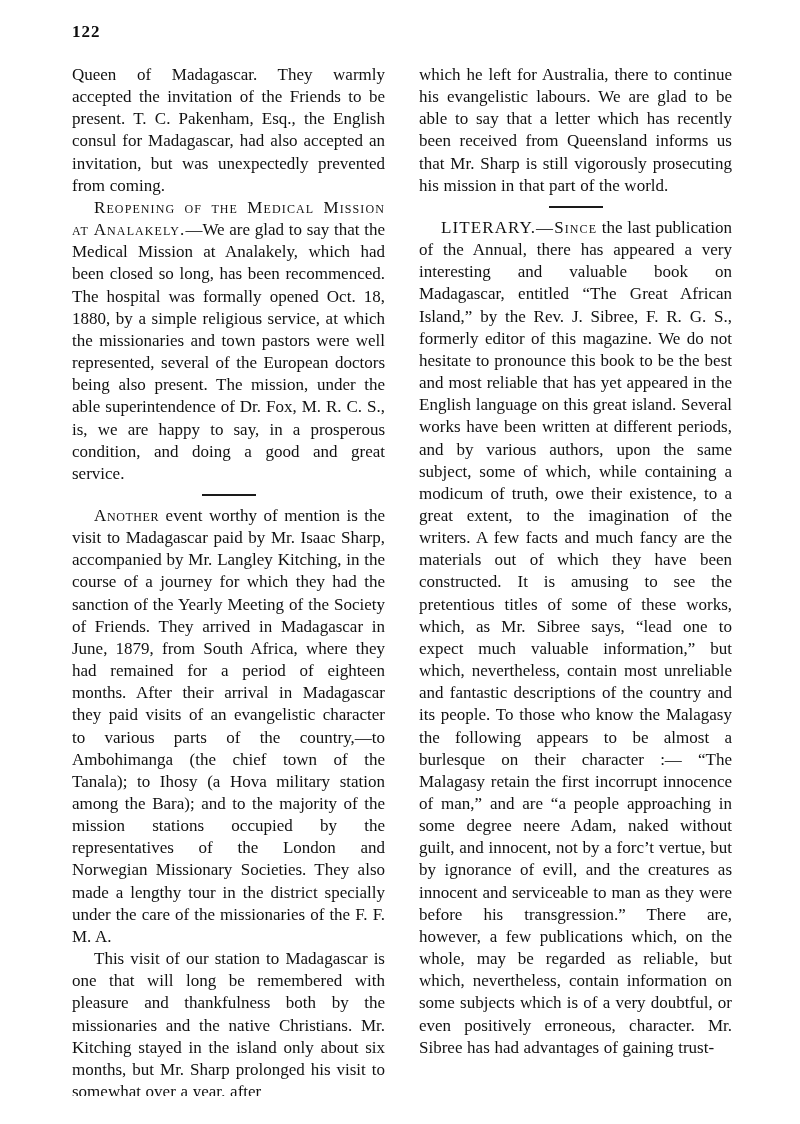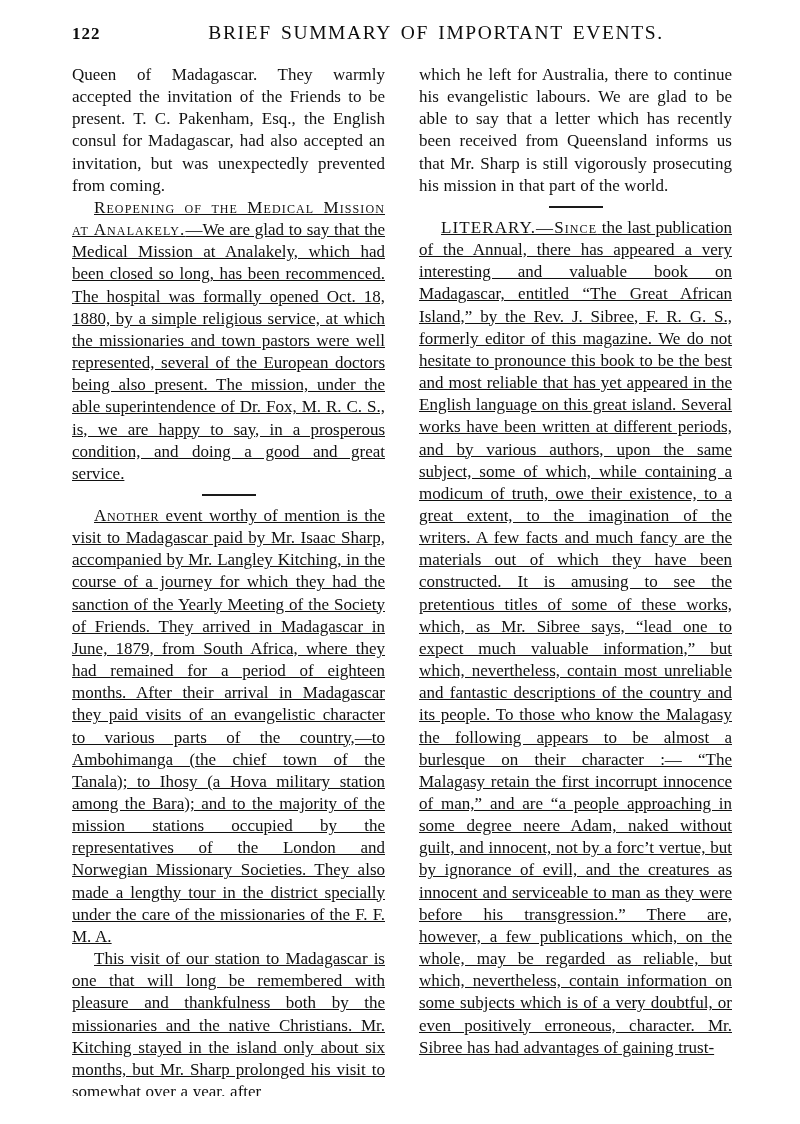--- a/index.html
+++ b/index.html
@@ -72,21 +72,20 @@
     line-height: 22.15px;
     text-align: justify;
     text-align-last: left;
     -webkit-hyphens: none;
     hyphens: none;
     color: #111111;
     word-spacing: 0.4px;
   }
   p.indent {
     text-indent: 22px;
-    text-decoration: underline;
   }
   p.flush {
     text-indent: 0;
   }
 
   .sc {
     font-variant: small-caps;
     letter-spacing: 0.6px;
   }
   .caps-head {
@@ -102,21 +101,20 @@
     height: 0;
   }
 </style>
 </head>
 <body>
 
 <div class="page">
 
   <div class="running-head">
     <div class="folio">122</div>
-    <div class="head-title">BRIEF SUMMARY OF IMPORTANT EVENTS.</div>
   </div>
 
   <div class="columns">
 
     <div class="col">
 
       <p class="para flush">Queen of Madagascar. They warmly accepted the invitation of the Friends to be present. T. C. Pakenham, Esq., the English consul for Madagascar, had also accepted an invitation, but was unexpectedly prevented from coming.</p>
 
       <p class="para indent"><span class="caps-head">Reopening of the Medical Mission at Analakely.</span><span>—We are glad to say that the Medical Mission at Analakely, which had been closed so long, has been recommenced. The hospital was formally opened Oct. 18, 1880, by a simple religious service, at which the missionaries and town pastors were well represented, several of the European doctors being also present. The mission, under the able superintendence of Dr. Fox, M. R. C. S., is, we are happy to say, in a prosperous condition, and doing a good and great service.</span></p>
 

